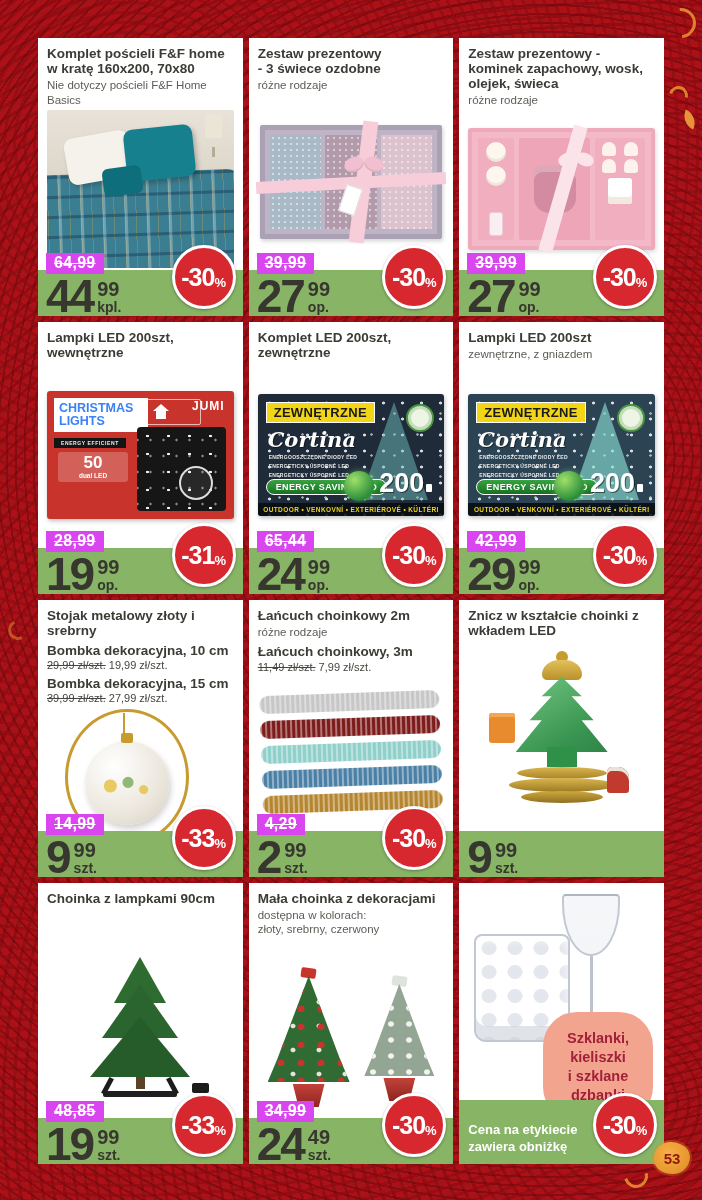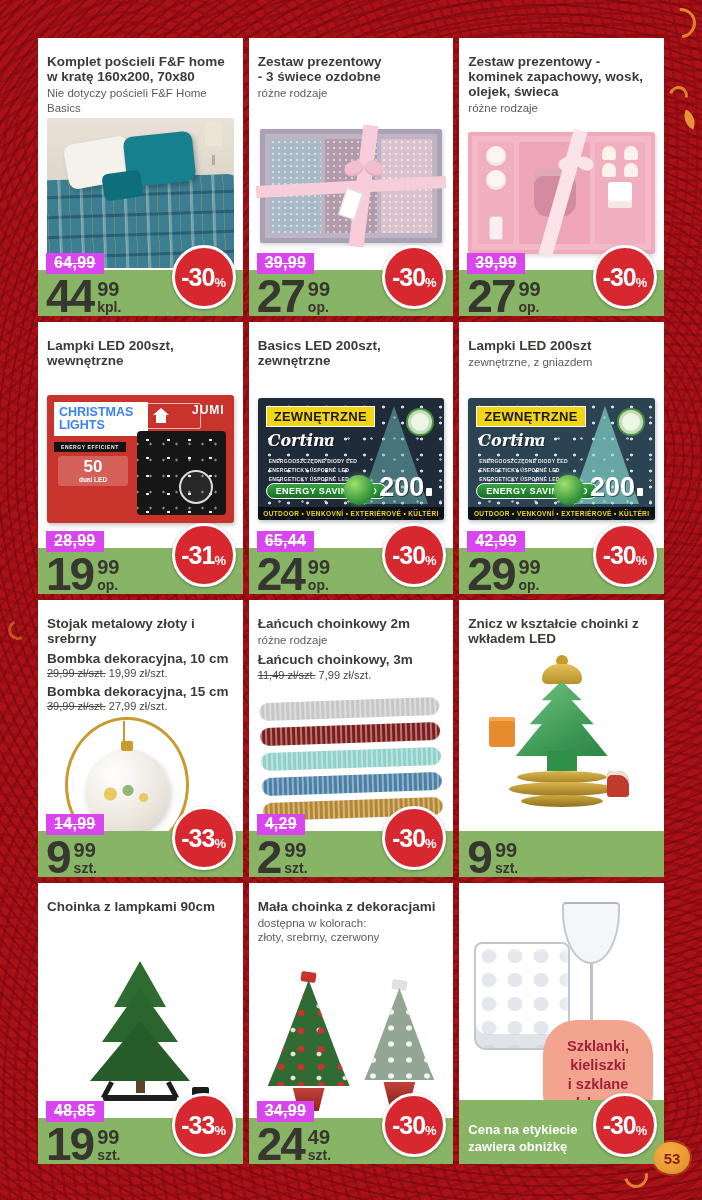--- a/index.html
+++ b/index.html
@@ -11,21 +11,21 @@
       repeating-radial-gradient(circle at 18% 12%, rgba(140,10,16,.55) 0 3px, transparent 3px 10px),
       repeating-radial-gradient(circle at 78% 38%, rgba(90,6,10,.45) 0 2px, transparent 2px 9px),
       repeating-radial-gradient(circle at 40% 70%, rgba(150,22,26,.45) 0 4px, transparent 4px 13px),
       repeating-radial-gradient(circle at 90% 92%, rgba(120,8,12,.5) 0 3px, transparent 3px 11px);
   }
   .sheet{
     position:absolute;left:38px;top:38px;width:626px;
     display:grid;grid-template-columns:repeat(3,1fr);
     grid-template-rows:278px 272px 277px 281px;gap:6px;
   }
-  .card{position:relative;background:#fff;display:flex;flex-direction:column;padding:16px 9px 0;overflow:hidden}
+  .card{position:relative;background:#fff;display:flex;flex-direction:column;padding:8px 9px 0;overflow:hidden}
   .t{font-size:13.5px;font-weight:700;color:#3c3b36;line-height:1.12;white-space:pre-line}
   .sub{font-size:11.5px;color:#5d5c56;line-height:1.25;margin-top:2px;white-space:pre-line}
   .xname{font-size:13.5px;font-weight:700;color:#3c3b36;line-height:1.12;margin-top:5px}
   .xprice{font-size:11px;color:#46453f;margin-top:1px}
   .xprice .old{text-decoration:line-through}
   .art{flex:1;position:relative;margin:3px 0 48px;display:flex;align-items:center;justify-content:center}
   .art.tall-bar{margin-bottom:66px}
 
   
   .pricebar{position:absolute;left:0;right:0;bottom:0;height:46px;background:#87b565}
@@ -99,21 +99,21 @@
   
   .cbox{position:relative;width:198px;height:122px;border-radius:3px;overflow:hidden;color:#fff;background-color:#202b3a;box-shadow:1px 2px 4px rgba(0,0,0,.25)}
   .cbox.light{background-color:#2b4352}
   .cbox::before{content:"";position:absolute;inset:0;
     background-image:radial-gradient(#f3f6ff 0 1.4px,transparent 2.1px),radial-gradient(rgba(255,255,255,.7) 0 1px,transparent 1.6px);
     background-size:19px 16px,23px 21px;background-position:2px 1px,10px 9px;opacity:.85}
   .c-tree{position:absolute;right:16px;top:8px;width:0;height:0;border-left:34px solid transparent;border-right:34px solid transparent;border-bottom:98px solid rgba(110,190,185,.5)}
   .cbox.light .c-tree{border-bottom-color:rgba(135,220,210,.65)}
   .c-tag{position:absolute;left:8px;top:8px;background:#f3d517;color:#1a1a1a;font-weight:800;font-size:13px;padding:2px 7px;border:1px solid #fff;letter-spacing:.3px}
   .c-eco{position:absolute;right:10px;top:10px;width:24px;height:24px;border-radius:50%;background:#edf5e4;border:2px solid #4a9440;box-shadow:inset 0 0 0 3px rgba(74,148,64,.25)}
-  .c-script{position:absolute;left:10px;top:33px;font-family:"DejaVu Serif",serif;font-style:italic;font-weight:700;font-size:16px;text-shadow:1px 1px 0 rgba(0,0,0,.45)}
+  .c-script{position:absolute;left:10px;top:33px;font-family:"DejaVu Serif",serif;font-style:italic;font-weight:700;font-size:21px;text-shadow:1px 1px 0 rgba(0,0,0,.45)}
   .c-feats{position:absolute;left:11px;top:59px;font-size:5px;line-height:1.8;color:#e8e8e8;letter-spacing:.3px;font-weight:700}
   .c-energy{position:absolute;left:8px;bottom:21px;background:linear-gradient(#37a33f,#177024);border:1px solid #fff;border-radius:9px;font-weight:800;font-size:9px;padding:2px 9px;letter-spacing:.4px}
   .c-globe{position:absolute;left:86px;bottom:15px;width:30px;height:30px;border-radius:50%;background:radial-gradient(circle at 35% 30%,#9fe06a,#2c8f3a 70%);box-shadow:0 0 6px rgba(120,220,120,.5)}
   .c-200{position:absolute;right:12px;bottom:19px;font-size:27px;font-weight:800;line-height:1;text-shadow:1px 1px 0 rgba(0,0,0,.5)}
   .c-200::after{content:"";display:inline-block;width:6px;height:8px;background:#fff;border-radius:1px;margin-left:2px}
   .c-strip{position:absolute;left:0;right:0;bottom:0;background:rgba(8,12,16,.88);color:#f3d517;font-size:6.5px;font-weight:700;text-align:center;padding:3px 2px;letter-spacing:.4px}
 
   
   .standwrap{position:relative;width:170px;height:152px}
   .ring{position:absolute;left:10px;top:2px;width:118px;height:130px;border:3px solid #c79b2e;border-radius:50%}
@@ -321,21 +321,21 @@
           </span>
       </div>
       <div class="badge">
           <span>-31</span>
           <span class="pct">%</span>
         </div>
     </div>
   </div>
 
   <div class="card">
-    <div class="t">Basics LED 200szt, zewnętrzne</div>
+    <div class="t">Komplet LED 200szt, zewnętrzne</div>
     <div class="art">
       <div class="cbox">
         <div class="c-tree"></div>
         <div class="c-tag">ZEWNĘTRZNE</div>
         <div class="c-eco"></div>
         <div class="c-script">Cortina</div>
         <div class="c-feats">
           <div>ENERGOOSZCZĘDNE DIODY LED</div>
             <div>ENERGETICKY ÚSPORNÉ LED</div>
           <div>ENERGETICKY ÚSPORNÉ LED</div>

